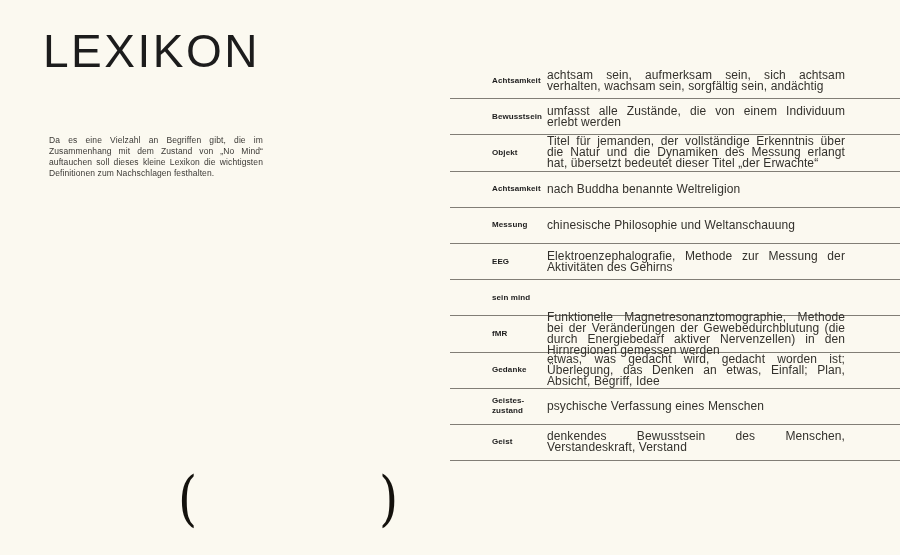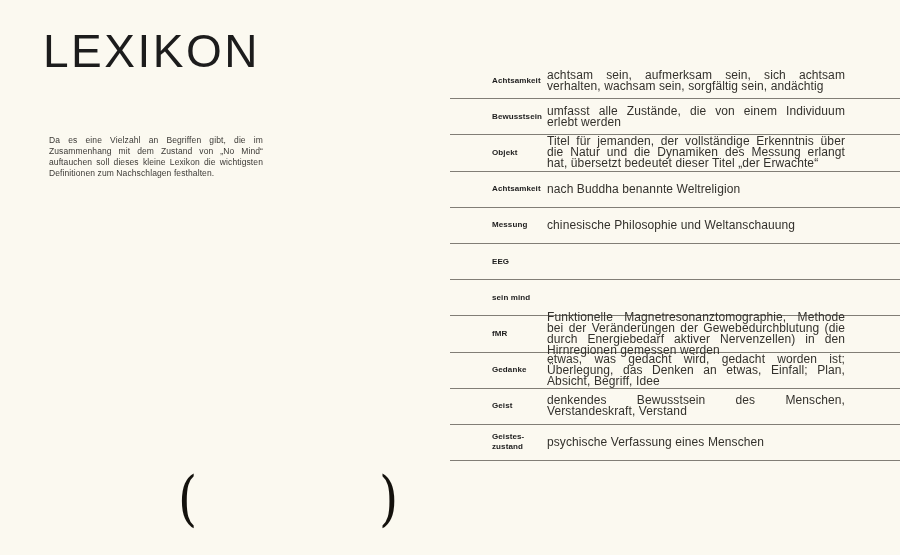--- a/index.html
+++ b/index.html
@@ -118,35 +118,36 @@
       <div class="lex-row">
     <div class="lex-term">Achtsamkeit</div>
     <div class="lex-def">nach Buddha benannte Weltreligion</div>
   </div>
       <div class="lex-row">
     <div class="lex-term">Messung</div>
     <div class="lex-def">chinesische Philosophie und Weltanschauung</div>
   </div>
       <div class="lex-row">
     <div class="lex-term">EEG</div>
+    <div class="lex-def">Elektroenzephalografie, Methode zur Messung der Aktivitäten des Gehirns</div>
   </div>
       <div class="lex-row">
     <div class="lex-term">sein mind</div>
   </div>
       <div class="lex-row">
     <div class="lex-term">fMR</div>
     <div class="lex-def">Funktionelle Magnetresonanztomographie, Methode bei der Veränderungen der Gewebedurchblutung (die durch Energiebedarf aktiver Nervenzellen) in den Hirnregionen gemessen werden</div>
   </div>
       <div class="lex-row">
     <div class="lex-term">Gedanke</div>
     <div class="lex-def">etwas, was gedacht wird, gedacht worden ist; Überlegung, das Denken an etwas, Einfall; Plan, Absicht, Begriff, Idee</div>
   </div>
       <div class="lex-row">
+    <div class="lex-term">Geistes-zustand</div>
+    <div class="lex-def">psychische Verfassung eines Menschen</div>
+  </div>
+      <div class="lex-row">
     <div class="lex-term">Geist</div>
     <div class="lex-def">denkendes Bewusstsein des Menschen, Verstandeskraft, Verstand</div>
-  </div>
-      <div class="lex-row">
-    <div class="lex-term">Geistes-zustand</div>
-    <div class="lex-def">psychische Verfassung eines Menschen</div>
   </div>
     </div>
 
 </div>
 
 </body></html>

